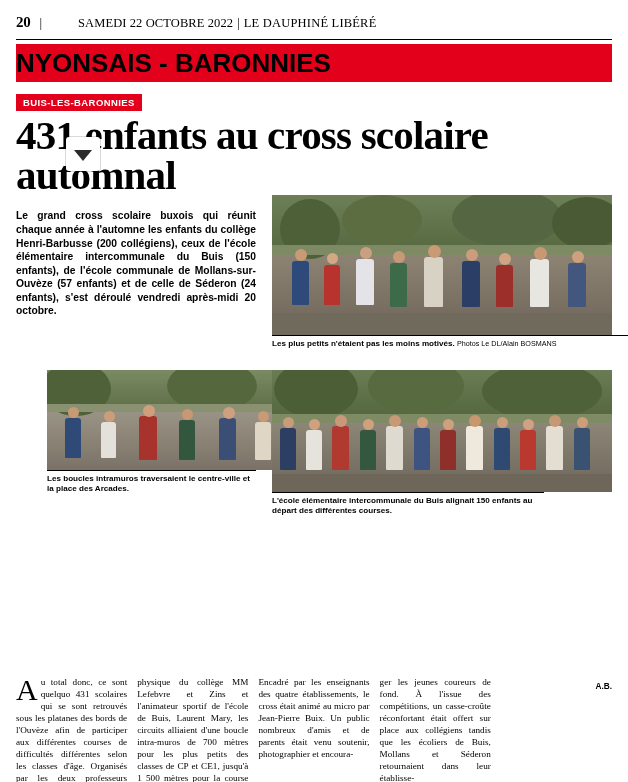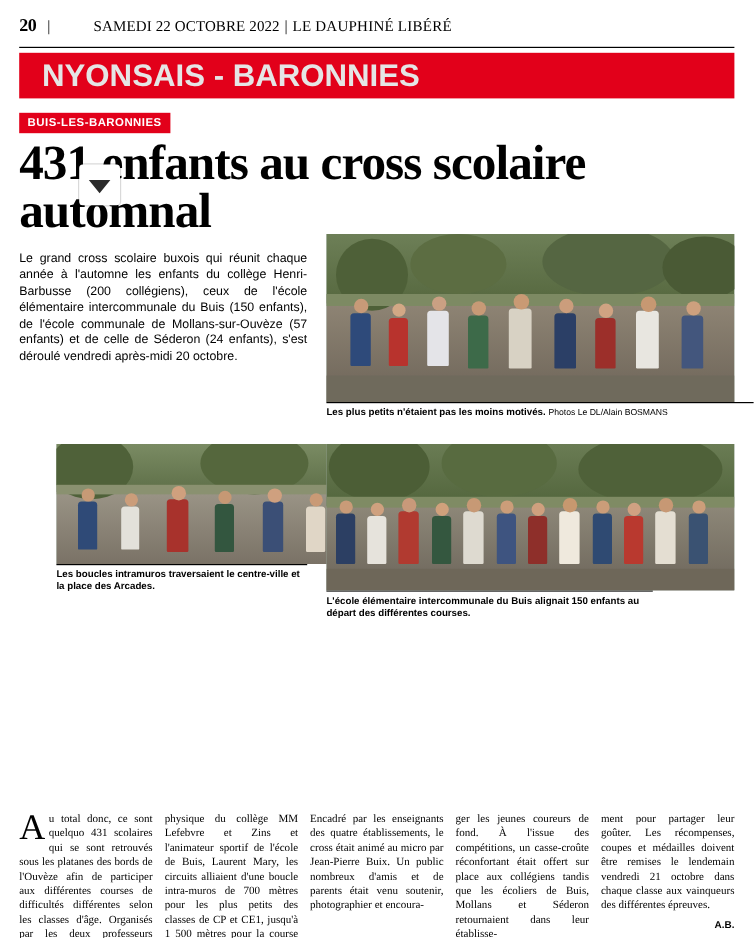--- a/index.html
+++ b/index.html
@@ -45,26 +45,26 @@
 
   
   .section-banner {
     background: #e2001a;
     margin: 4px 16px 0 16px;
     height: 38px;
     display: flex;
     align-items: center;
   }
   .section-banner .title {
-    color: #e5e5e5;
+    color: #000000;
     font-family: "Liberation Sans", sans-serif;
     font-weight: bold;
     font-size: 26px;
     letter-spacing: 0px;
-    padding-left: 19px;
+    padding-left: 0;
   }
 
   
   .kicker-wrap { margin: 10px 16px 0 16px; }
   .kicker {
     display: inline-block;
     background: #e2001a;
     color: #fff;
     font-family: "Liberation Sans", sans-serif;
     font-weight: bold;
@@ -83,21 +83,21 @@
     letter-spacing: -0.8px;
     max-width: 600px;
   }
 
   
   .content { position: relative; margin: 0 16px; }
 
   .lede {
     width: 240px;
     font-family: "Liberation Sans", sans-serif;
-    font-weight: normal;
+    font-weight: bold;
     font-size: 10.3px;
     line-height: 1.32;
     margin-top: 14px;
     text-align: justify;
   }
 
   
   .photo {
     position: relative;
     overflow: hidden;
@@ -311,21 +311,19 @@
       <p>physique du collège MM Lefebvre et Zins et l'animateur sportif de l'école de Buis, Laurent Mary, les circuits alliaient d'une boucle intra-muros de 700 mètres pour les plus petits des classes de CP et CE1, jusqu'à 1 500 mètres pour la course des 4e et 3e du collège.</p>
     </div>
     <div class="col">
       <p>Encadré par les enseignants des quatre établissements, le cross était animé au micro par Jean-Pierre Buix. Un public nombreux d'amis et de parents était venu soutenir, photographier et encoura-</p>
     </div>
     <div class="col">
       <p>ger les jeunes coureurs de fond.
 À l'issue des compétitions, un casse-croûte réconfortant était offert sur place aux collégiens tandis que les écoliers de Buis, Mollans et Séderon retournaient dans leur établisse-</p>
     </div>
     <div class="col">
-      <p>ment pour partager leur goûter.
-Les récompenses, coupes et médailles doivent être remises le lendemain vendredi 21 octobre dans chaque classe aux vainqueurs des différentes épreuves.</p>
       <div class="signature">A.B.</div>
     </div>
   </div>
 
 </div>
 
 <div class="arrow-marker" style="left:66px; top:137px;"></div>
 
 </body></html>

